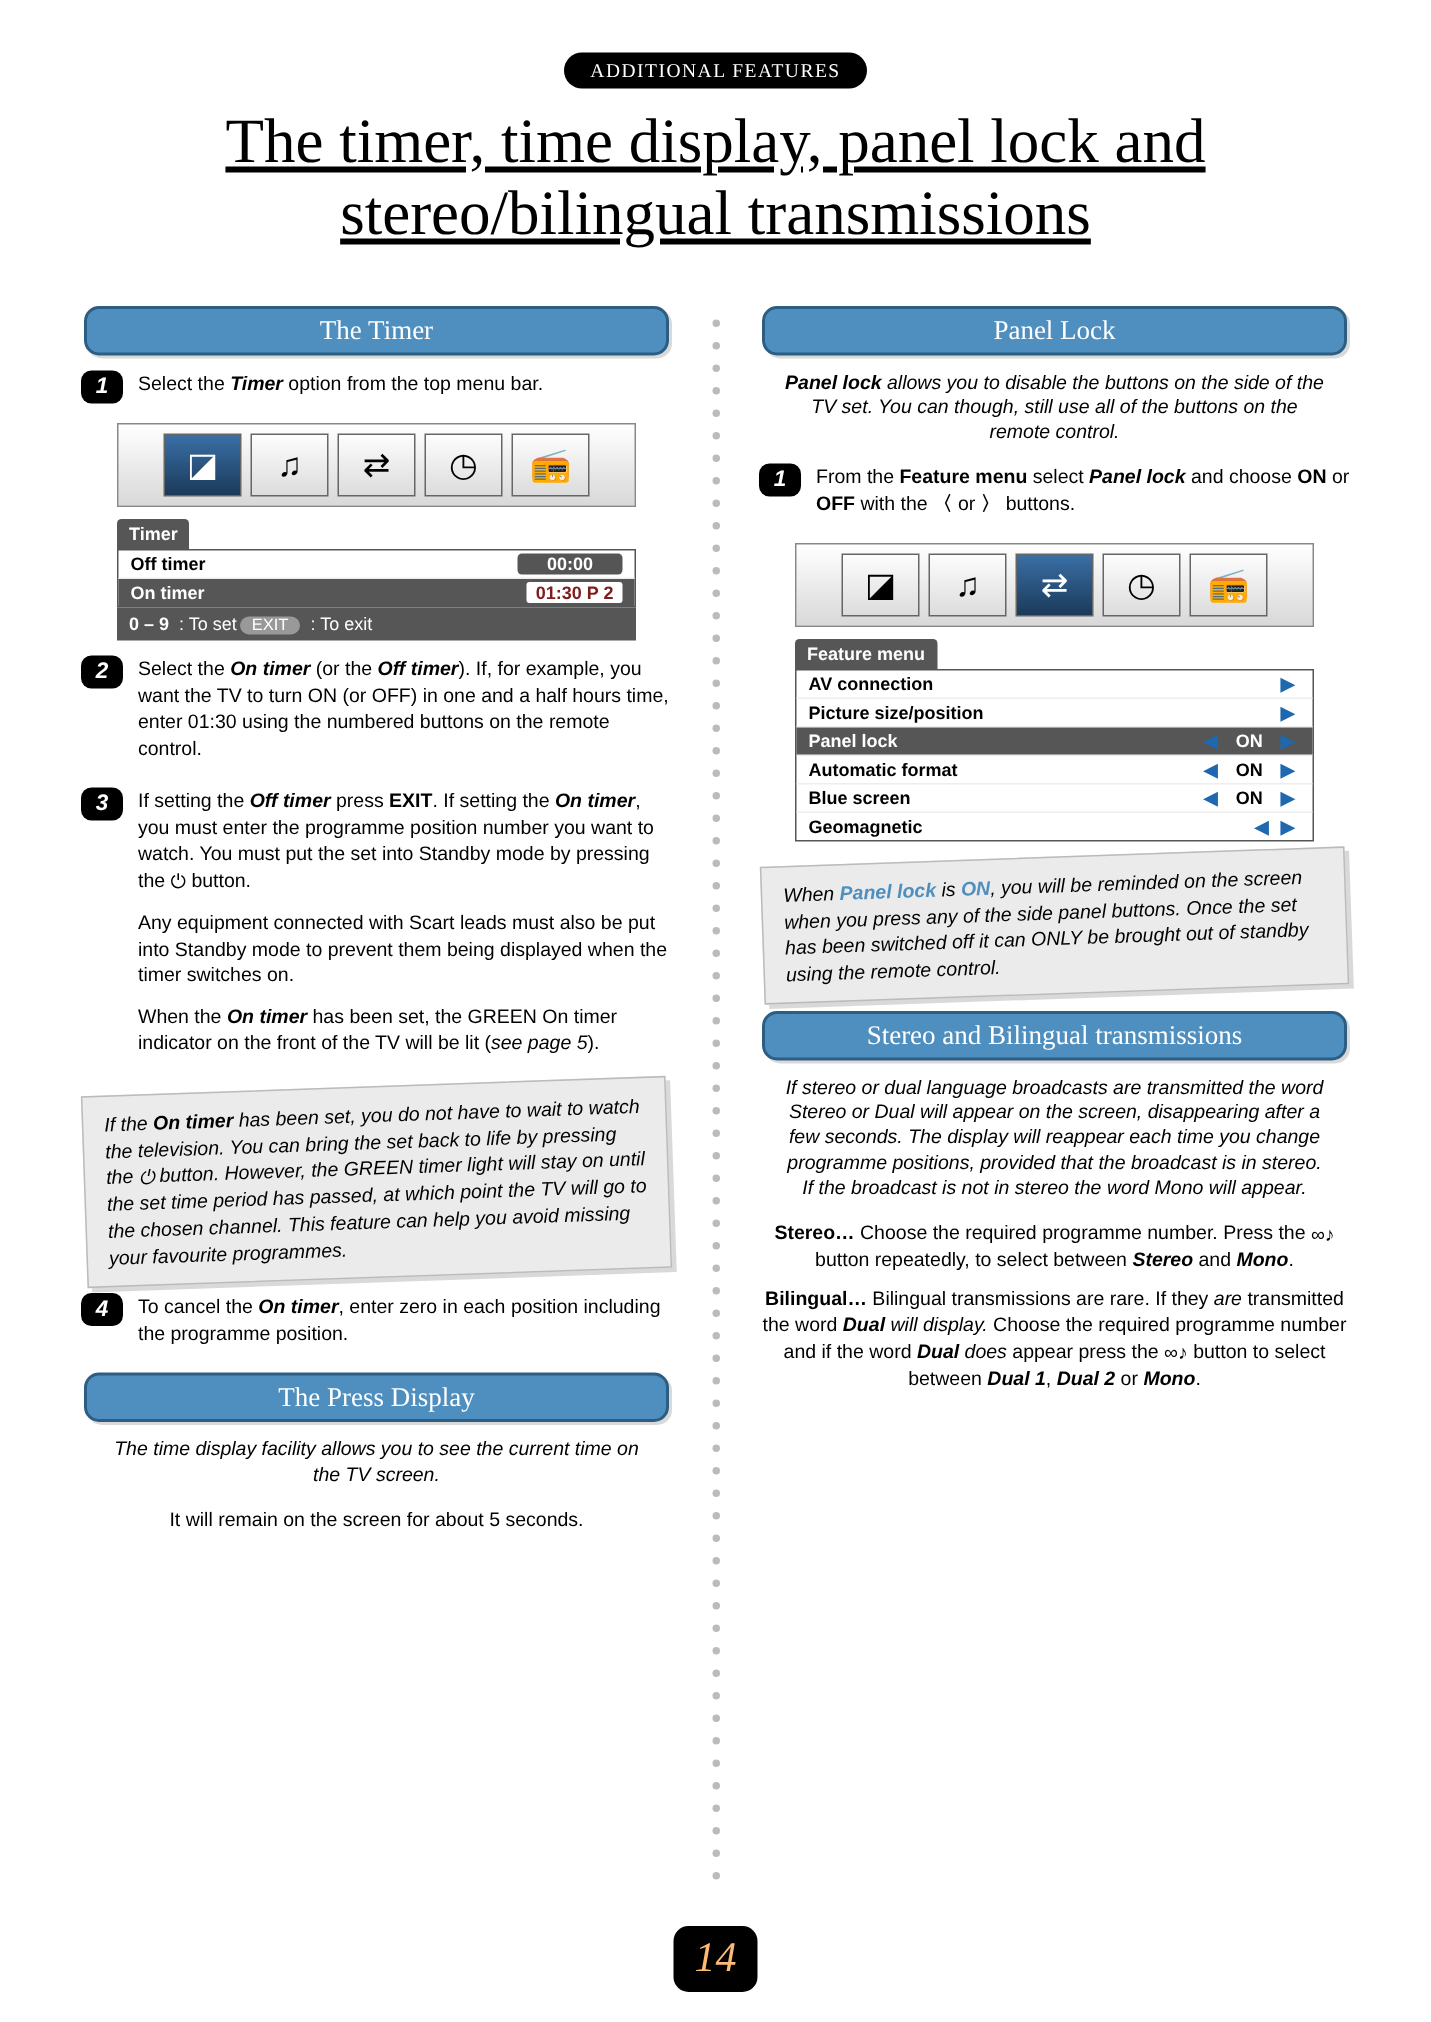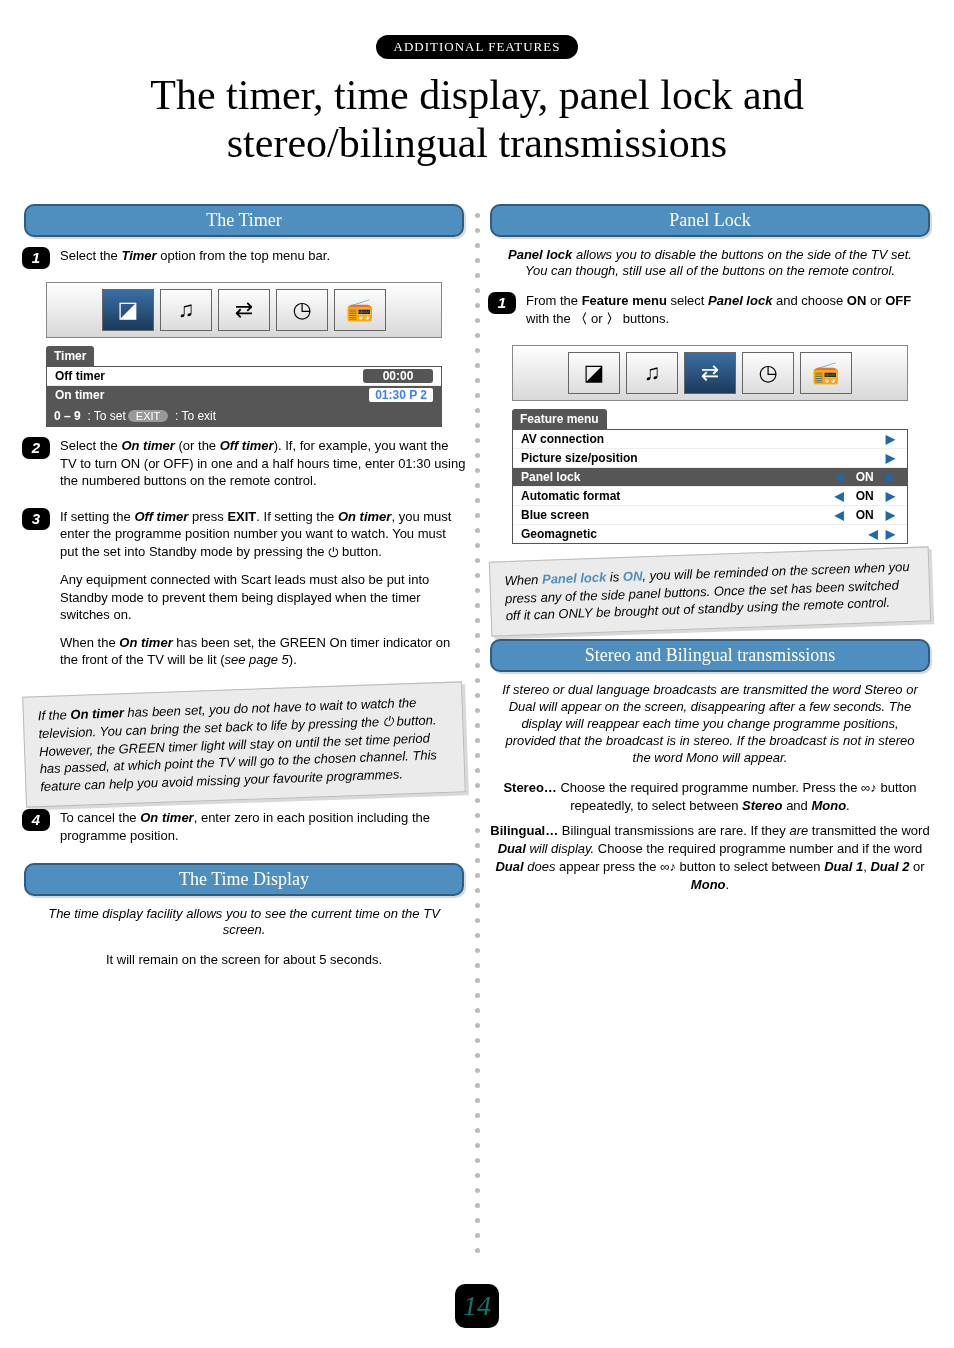--- a/index.html
+++ b/index.html
@@ -22,24 +22,26 @@
     margin-top: 35px;
   }
   .top-center { text-align: center; font-family: Liberation Serif, serif; }
   h1.main-title {
     font-family: "Georgia", "Times New Roman", serif;
     font-weight: normal;
     font-size: 42px;
     text-align: center;
     line-height: 1.15;
     margin: 12px 60px 30px 60px;
+    text-decoration: underline;
   }
   .columns {
     display: flex;
-    padding: 0 16px;
+    padding: 0 48px;
+    gap: 18px;
     position: relative;
   }
   .col { flex: 1; }
   .divider {
     width: 10px;
     display: flex;
     flex-direction: column;
     align-items: center;
     padding-top: 10px;
   }
@@ -159,22 +161,22 @@
     font-style: italic;
     line-height: 1.35;
     transform: rotate(-2deg);
   }
   .para { font-size: 13px; line-height:1.35; margin: 8px 8px; text-align: center; }
   .page-num {
     position: absolute;
     bottom: 20px;
     left: 50%;
     transform: translateX(-50%);
-    width: 44px; height: 44px;
-    background:#000; color:#0f766e;
+    width: 56px; height: 44px;
+    background:#000; color:#fdba74;
     border-radius: 10px;
     font-family: Georgia, serif;
     font-size: 28px;
     text-align:center;
     line-height:44px;
     font-style: italic;
   }
   .small-icon { display:inline-block; vertical-align:middle; }
   .right-col-val { display:flex; align-items:center; }
 </style>
@@ -208,21 +210,21 @@
 
     <div class="menu-box">
       <div class="menu-header">Timer</div>
       <div class="menu-body">
         <div class="menu-row">
           <span class="b">Off timer</span>
           <span class="val-pill">00:00</span>
         </div>
         <div class="menu-row hl">
           <span class="b">On timer</span>
-          <span class="b" style="background:#fff;color:#3b82f6;padding:0 6px;border-radius:2px;">01:30  P 2</span>
+          <span class="b" style="background:#fff;color:#7f1d1d;padding:0 6px;border-radius:2px;">01:30  P 2</span>
         </div>
       </div>
       <div class="menu-footer">
         <div><span class="b">0 – 9</span>&nbsp;&nbsp;<span>: To set</span></div>
         <div><span class="exit-pill">EXIT</span>&nbsp;&nbsp;<span>: To exit</span></div>
       </div>
     </div>
 
     <div class="step">
       <div class="step-num">2</div>
@@ -244,21 +246,21 @@
       <span>If the </span><span class="b">On timer</span><span> has been set, you do not have to wait to watch the television. You can bring the set back to life by pressing the </span><span class="small-icon">⏻</span><span> button. However, the GREEN timer light will stay on until the set time period has passed, at which point the TV will go to the chosen channel. This feature can help you avoid missing your favourite programmes.</span>
     </div>
 
     <div class="step">
       <div class="step-num">4</div>
       <div class="step-body">
         <p><span>To cancel the </span><span class="bi">On timer</span><span>, enter zero in each position including the programme position.</span></p>
       </div>
     </div>
 
-    <div class="section-head">The Time Display</div>
+    <div class="section-head">The Press Display</div>
     <p class="intro">The time display facility allows you to see the current time on the TV screen.</p>
     <p class="para">It will remain on the screen for about 5 seconds.</p>
   </div>
 
   <div class="divider">
     <div class="dot"></div>
       <div class="dot"></div>
       <div class="dot"></div>
       <div class="dot"></div>
       <div class="dot"></div>

